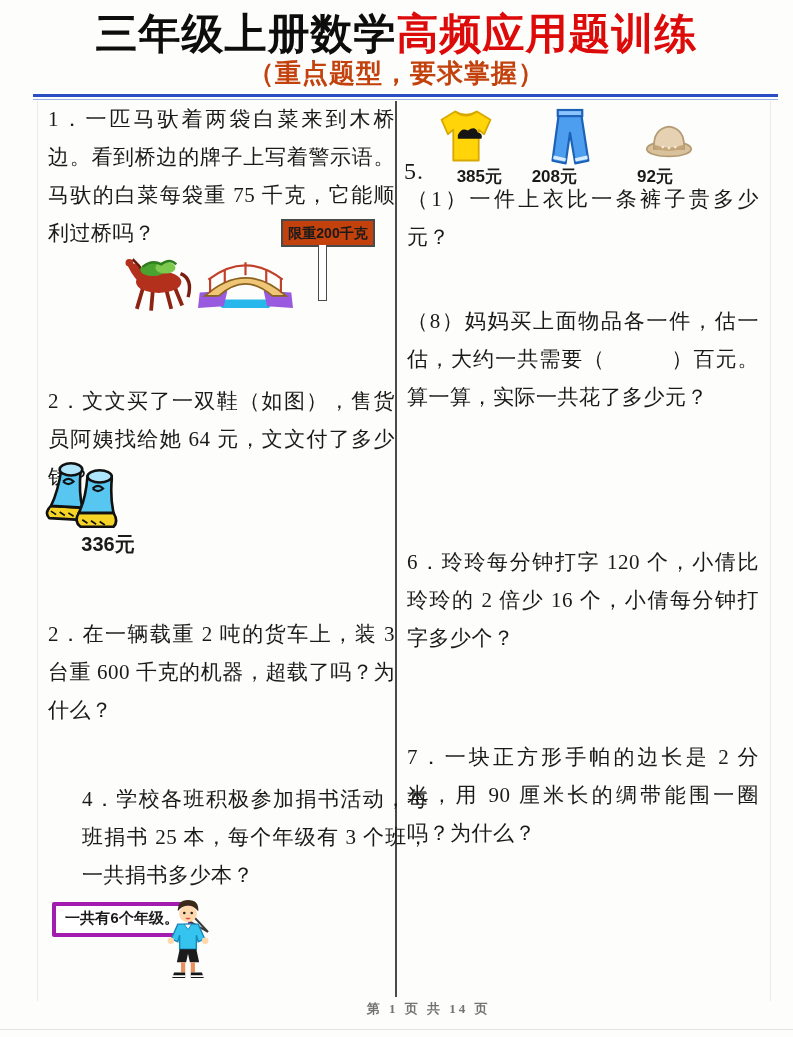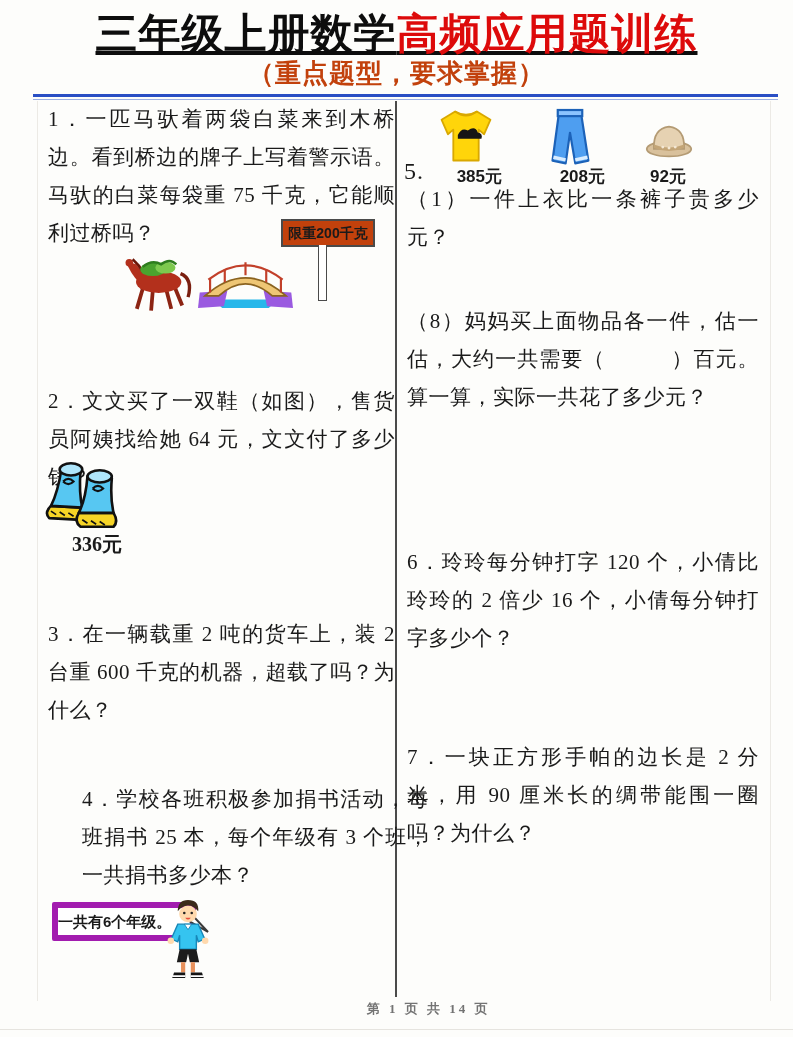--- a/index.html
+++ b/index.html
@@ -10,21 +10,20 @@
     color:#1a1a1a;
     overflow:hidden;
   }
   .abs{position:absolute;}
   
   .title{
     top:6px;left:0;width:793px;text-align:center;
     font-family:"Liberation Sans","DejaVu Sans",sans-serif;
     font-size:42px;font-weight:900;letter-spacing:1px;color:#0d0d0d;
     white-space:nowrap;
-    text-decoration:underline;
   }
   .title .red{color:#dd0a0a;}
   .subtitle{
     top:56px;left:0;width:793px;text-align:center;
     font-size:26px;font-weight:700;color:#c2410c;letter-spacing:1px;
   }
   .rule-main{top:94px;left:33px;width:745px;height:3px;background:#2a4fc4;}
   .rule-thin{top:99px;left:33px;width:745px;height:1px;background:#9cb0e4;}
   
   .vdivider{top:101px;left:395px;width:0;height:896px;border-left:2px solid #4a4a4a;}
@@ -55,40 +54,40 @@
   }
   .sign-post{
     top:245px;left:318px;width:7px;height:55px;
     background:#fff;border:1.5px solid #4a4a4a;border-top:none;
   }
   
   .horse{top:250px;left:115px;}
   .bridge{top:256px;left:198px;}
   .boots{top:452px;left:42px;}
   .boots-price{
-    top:531px;left:72px;width:88px;text-align:left;
-    font-size:20px;font-weight:700;font-family:Liberation Serif, serif;
+    top:531px;left:64px;width:88px;text-align:center;
+    font-size:20px;font-weight:700;font-family:Liberation Sans, sans-serif;
   }
   .q5num{top:158px;left:404px;font-size:24px;letter-spacing:1px;}
   .item-sweater{top:106px;left:437px;}
   .item-pants{top:106px;left:549px;}
   .item-hat{top:121px;left:645px;}
   .price{
     top:165px;width:72px;text-align:right;
     font-size:17px;font-weight:700;font-family:"Liberation Sans",sans-serif;
   }
   .price-sweater{left:430px;}
-  .price-pants{left:533px;}
-  .price-hat{left:614px;}
+  .price-pants{left:505px;}
+  .price-hat{left:601px;}
   
   .bubble{
     top:902px;left:52px;width:132px;height:27px;
-    border:6px solid #a21caf;background:#fff;border-radius:2px;
-    font-size:15px;font-weight:600;text-align:left;line-height:27px;
-    font-family:Liberation Sans, sans-serif;
+    border:4px solid #a21caf;background:#fff;border-radius:2px;
+    font-size:15px;font-weight:600;text-align:center;line-height:27px;
+    font-family:Liberation Mono, monospace;
   }
   .bubble-tail{top:917px;left:184px;}
   .boy{top:896px;left:162px;}
   
   .footer{
     top:1000px;left:0;width:793px;text-align:center;
     font-size:13px;font-weight:700;letter-spacing:3px;color:#737373;padding-left:32px;
   }
 </style>
 </head>
@@ -149,21 +148,21 @@
         <path d="M42,70 Q36,80 44,86 L82,86 Q88,80 82,70 Z" fill="#f6d426"></path>
         <path d="M52,28 Q50,54 42,70 L82,70 Q78,52 80,30 Z" fill="#57c7f2"></path>
         <ellipse cx="66" cy="28" rx="14" ry="7" fill="#aee5fa"></ellipse>
       </g>
       <path d="M24,34 q6,-6 12,0 q-6,6 -12,0 M58,42 q6,-6 12,0 q-6,6 -12,0" fill="none" stroke="#111" stroke-width="2.5"></path>
       <path d="M10,68 l6,4 M20,69 l6,4 M30,70 l6,4 M46,78 l6,4 M56,79 l6,4 M66,80 l6,4" stroke="#111" stroke-width="2"></path>
     </svg>
   </span>
   <div class="abs boots-price">336元</div>
 
-  <div class="abs qtext lcol q3">3．在一辆载重 2 吨的货车上，装 2 台重 600 千克的机器，超载了吗？为什么？</div>
+  <div class="abs qtext lcol q3">2．在一辆载重 2 吨的货车上，装 3 台重 600 千克的机器，超载了吗？为什么？</div>
 
   <div class="abs qtext lcol q4">4．学校各班积极参加捐书活动，每班捐书 25 本，每个年级有 3 个班，一共捐书多少本？</div>
 
   <div class="abs bubble">一共有6个年级。</div>
   <span class="abs bubble-tail">
     <svg width="26" height="18" viewBox="0 0 26 18">
       <polygon points="0,1 24,15 11,1" fill="#fff" stroke="#3a3a3a" stroke-width="2"></polygon>
     </svg>
   </span>
   <span class="abs boy">

